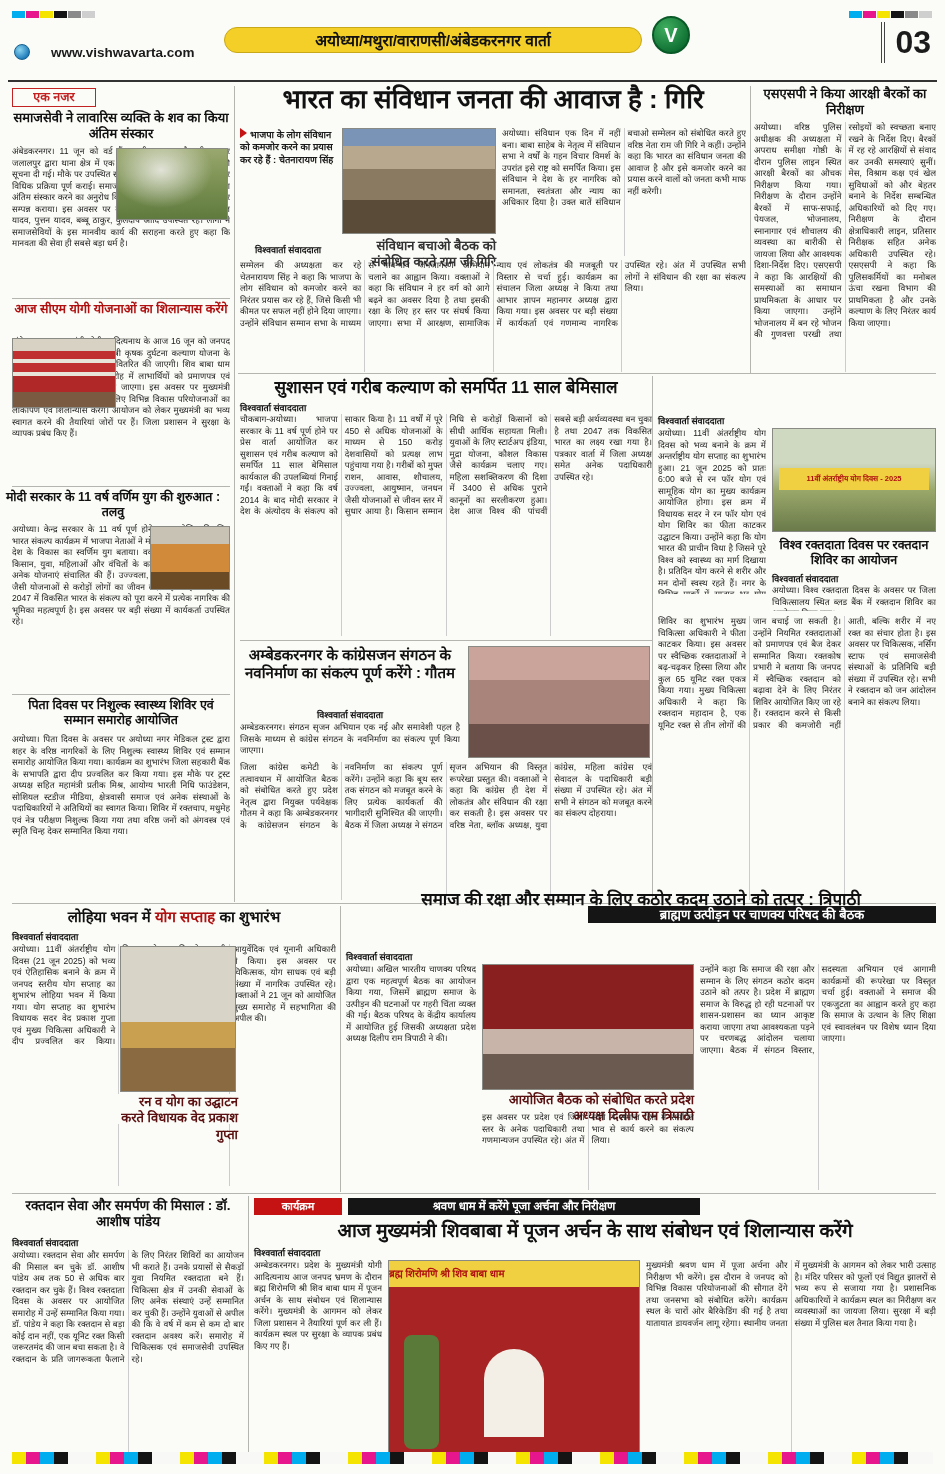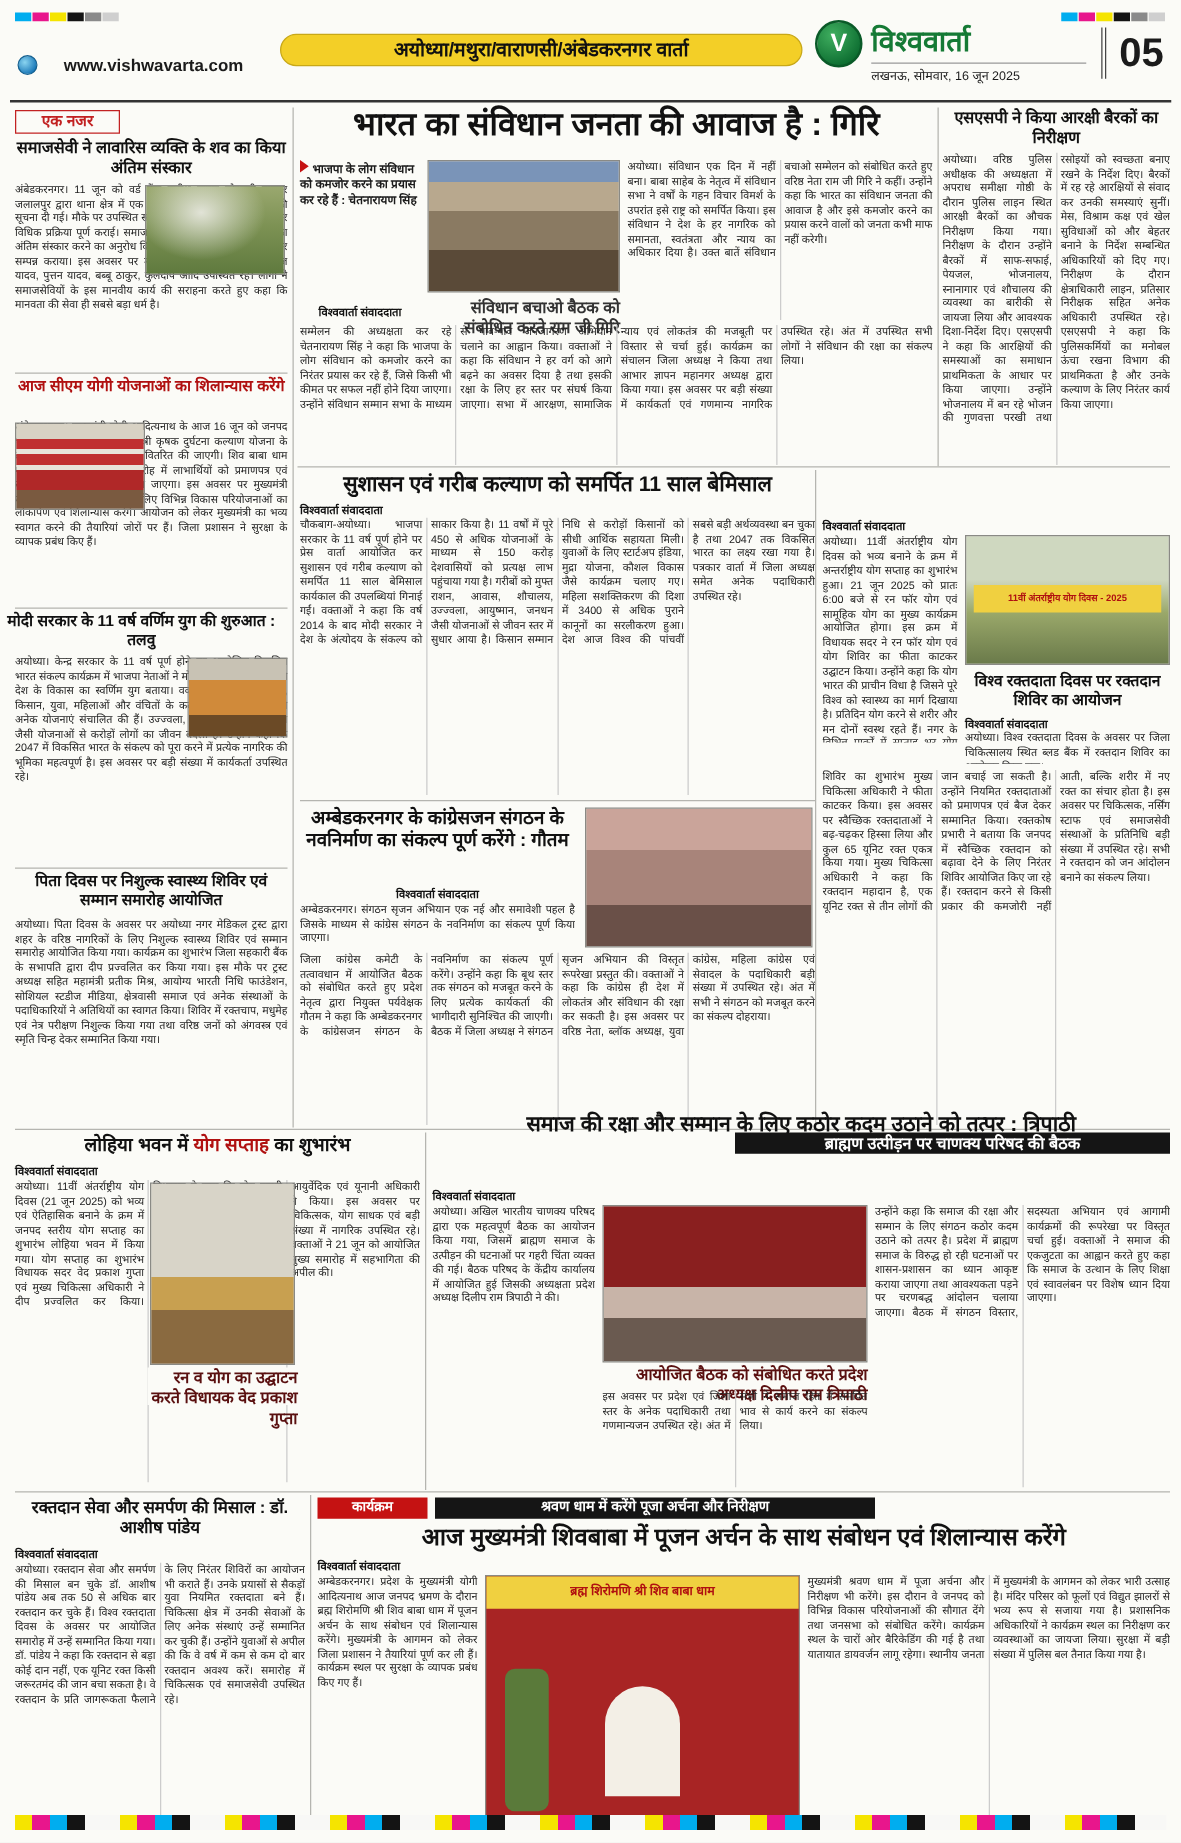--- a/index.html
+++ b/index.html
@@ -39,26 +39,22 @@
     <i style="background:#00adef"></i><i style="background:#e8168c"></i><i style="background:#f5e400"></i><i style="background:#141414"></i><i style="background:#8a8a8a"></i><i style="background:#cfcfcf"></i>
   </div>
 
   <div class="abs" style="left:14px;top:44px;display:flex;align-items:center;gap:21px">
     <span class="globe"></span>
     <span style="font-size:13.5px;font-weight:bold">www.vishwavarta.com</span>
   </div>
   <div class="abs banner" style="left:224px;top:27px;width:418px;height:26px">अयोध्या/मथुरा/वाराणसी/अंबेडकरनगर वार्ता</div>
   <div class="abs" style="left:652px;top:16px;display:flex;gap:7px;align-items:flex-start">
     <span class="logo">V</span>
-    <span style="display:inline-block">
-      <span style="font-size:23px;font-weight:bold;color:#157a35;display:block">विश्ववार्ता</span>
-      <span style="font-size:10px;display:block;border-top:1px solid #999;margin-top:2px;padding-top:2px;min-width:172px">लखनऊ,  सोमवार, 16 जून 2025</span>
-    </span>
   </div>
-  <div class="abs" style="right:10px;top:22px;font-size:32px;font-weight:bold;border-left:4px double #444;padding:2px 4px 2px 10px">05</div>
+  <div class="abs" style="right:10px;top:22px;font-size:32px;font-weight:bold;border-left:4px double #444;padding:2px 4px 2px 10px">03</div>
   <div class="abs" style="left:8px;top:80px;width:929px;height:2px;background:#333"></div>
 
   <div class="abs" style="left:12px;top:88px;width:84px;height:19px;border:1.5px solid #c22222;color:#c22222;font-size:12.5px;font-weight:bold;text-align:center;line-height:17px">एक नजर</div>
 
   <div class="abs hl" style="left:12px;top:110px;width:218px;font-size:13px">समाजसेवी ने लावारिस व्यक्ति के शव का किया अंतिम संस्कार</div>
   <div class="abs bodytext" style="left:12px;top:146px;width:218px;height:150px">अंबेडकरनगर। 11 जून को वर्ड बैंक सतीश कुमार सौरसती नामपुर जलालपुर द्वारा थाना क्षेत्र में एक लावारिस व्यक्ति का शव मिलने की सूचना दी गई। मौके पर उपस्थित समाजसेवियों ने शव को कब्जे में लेकर विधिक प्रक्रिया पूर्ण कराई। समाजसेवी बरकत अली ने अज्ञात शव का अंतिम संस्कार करने का अनुरोध किया तथा हिन्दू रीति-रिवाज से संस्कार सम्पन्न कराया। इस अवसर पर मोहल्ले के गणमान्य नागरिक, सूरज यादव, पुत्तन यादव, बब्बू ठाकुर, कुलदीप आदि उपस्थित रहे। लोगों ने समाजसेवियों के इस मानवीय कार्य की सराहना करते हुए कहा कि मानवता की सेवा ही सबसे बड़ा धर्म है।</div>
   <div class="ph" style="left:116px;top:148px;width:112px;height:72px;background:radial-gradient(ellipse at 40% 30%,rgba(235,235,228,.9),rgba(235,235,228,0) 55%),linear-gradient(180deg,#9aa86f 0%,#7d9254 45%,#5f7a3e 100%)"></div>
   <div class="hrule" style="left:12px;top:298px;width:218px"></div>
 
   <div class="abs hl" style="left:12px;top:302px;width:218px;font-size:12.5px;color:#b01010">आज सीएम योगी योजनाओं का शिलान्यास करेंगे</div>
@@ -144,21 +140,21 @@
   <div class="abs bodytext cols2" style="left:12px;top:1250px;width:232px;height:208px">अयोध्या। रक्तदान सेवा और समर्पण की मिसाल बन चुके डॉ. आशीष पांडेय अब तक 50 से अधिक बार रक्तदान कर चुके हैं। विश्व रक्तदाता दिवस के अवसर पर आयोजित समारोह में उन्हें सम्मानित किया गया। डॉ. पांडेय ने कहा कि रक्तदान से बड़ा कोई दान नहीं, एक यूनिट रक्त किसी जरूरतमंद की जान बचा सकता है। वे रक्तदान के प्रति जागरूकता फैलाने के लिए निरंतर शिविरों का आयोजन भी कराते हैं। उनके प्रयासों से सैकड़ों युवा नियमित रक्तदाता बने हैं। चिकित्सा क्षेत्र में उनकी सेवाओं के लिए अनेक संस्थाएं उन्हें सम्मानित कर चुकी हैं। उन्होंने युवाओं से अपील की कि वे वर्ष में कम से कम दो बार रक्तदान अवश्य करें। समारोह में चिकित्सक एवं समाजसेवी उपस्थित रहे।</div>
 
   <div class="vrule" style="left:248px;top:1196px;height:266px"></div>
 
   <div class="abs redbox" style="left:254px;top:1198px;width:88px;height:17px;font-size:11px;line-height:17px">कार्यक्रम</div>
   <div class="abs hl" style="left:254px;top:1220px;width:682px;font-size:19px">आज मुख्यमंत्री शिवबाबा में पूजन अर्चन के साथ संबोधन एवं शिलान्यास करेंगे</div>
   <div class="abs blackstrip" style="left:348px;top:1198px;width:352px;height:17px;font-size:11.5px;line-height:17px">श्रवण धाम में करेंगे पूजा अर्चना और निरीक्षण</div>
   <div class="abs byline" style="left:254px;top:1246px">विश्ववार्ता संवाददाता</div>
   <div class="abs bodytext" style="left:254px;top:1260px;width:128px;height:198px">अम्बेडकरनगर। प्रदेश के मुख्यमंत्री योगी आदित्यनाथ आज जनपद भ्रमण के दौरान ब्रह्म शिरोमणि श्री शिव बाबा धाम में पूजन अर्चन के साथ संबोधन एवं शिलान्यास करेंगे। मुख्यमंत्री के आगमन को लेकर जिला प्रशासन ने तैयारियां पूर्ण कर ली हैं। कार्यक्रम स्थल पर सुरक्षा के व्यापक प्रबंध किए गए हैं।</div>
   <div class="ph" style="left:388px;top:1260px;width:252px;height:198px;background:#a82424">
-    <span style="position:absolute;left:0;top:0;width:100%;height:26px;background:#f0d040;color:#b01010;font-size:10px;font-weight:bold;text-align:center;line-height:26px">ब्रह्म शिरोमणि श्री शिव बाबा धाम</span>
+    <span style="position:absolute;left:0;top:0;width:100%;height:26px;background:#f0d040;color:#b01010;font-size:10px;font-weight:bold;line-height:26px">ब्रह्म शिरोमणि श्री शिव बाबा धाम</span>
     <span style="position:absolute;left:38%;top:45%;width:24%;height:45%;background:#f3efe6;border-radius:30px 30px 0 0"></span>
     <span style="position:absolute;left:6%;top:38%;width:14%;height:58%;background:#5a7a3a;border-radius:8px"></span>
   </div>
   <div class="abs bodytext cols2" style="left:646px;top:1260px;width:290px;height:198px">मुख्यमंत्री श्रवण धाम में पूजा अर्चना और निरीक्षण भी करेंगे। इस दौरान वे जनपद को विभिन्न विकास परियोजनाओं की सौगात देंगे तथा जनसभा को संबोधित करेंगे। कार्यक्रम स्थल के चारों ओर बैरिकेडिंग की गई है तथा यातायात डायवर्जन लागू रहेगा। स्थानीय जनता में मुख्यमंत्री के आगमन को लेकर भारी उत्साह है। मंदिर परिसर को फूलों एवं विद्युत झालरों से भव्य रूप से सजाया गया है। प्रशासनिक अधिकारियों ने कार्यक्रम स्थल का निरीक्षण कर व्यवस्थाओं का जायजा लिया। सुरक्षा में बड़ी संख्या में पुलिस बल तैनात किया गया है।</div>
 
   <div class="abs" style="left:12px;top:1452px;width:921px;height:12px;background:repeating-linear-gradient(90deg,#f5e400 0 14px,#e8168c 14px 28px,#00adef 28px 42px,#141414 42px 56px,#f8f8f6 56px 84px)"></div>
 
 </div>
 
 </body></html>

